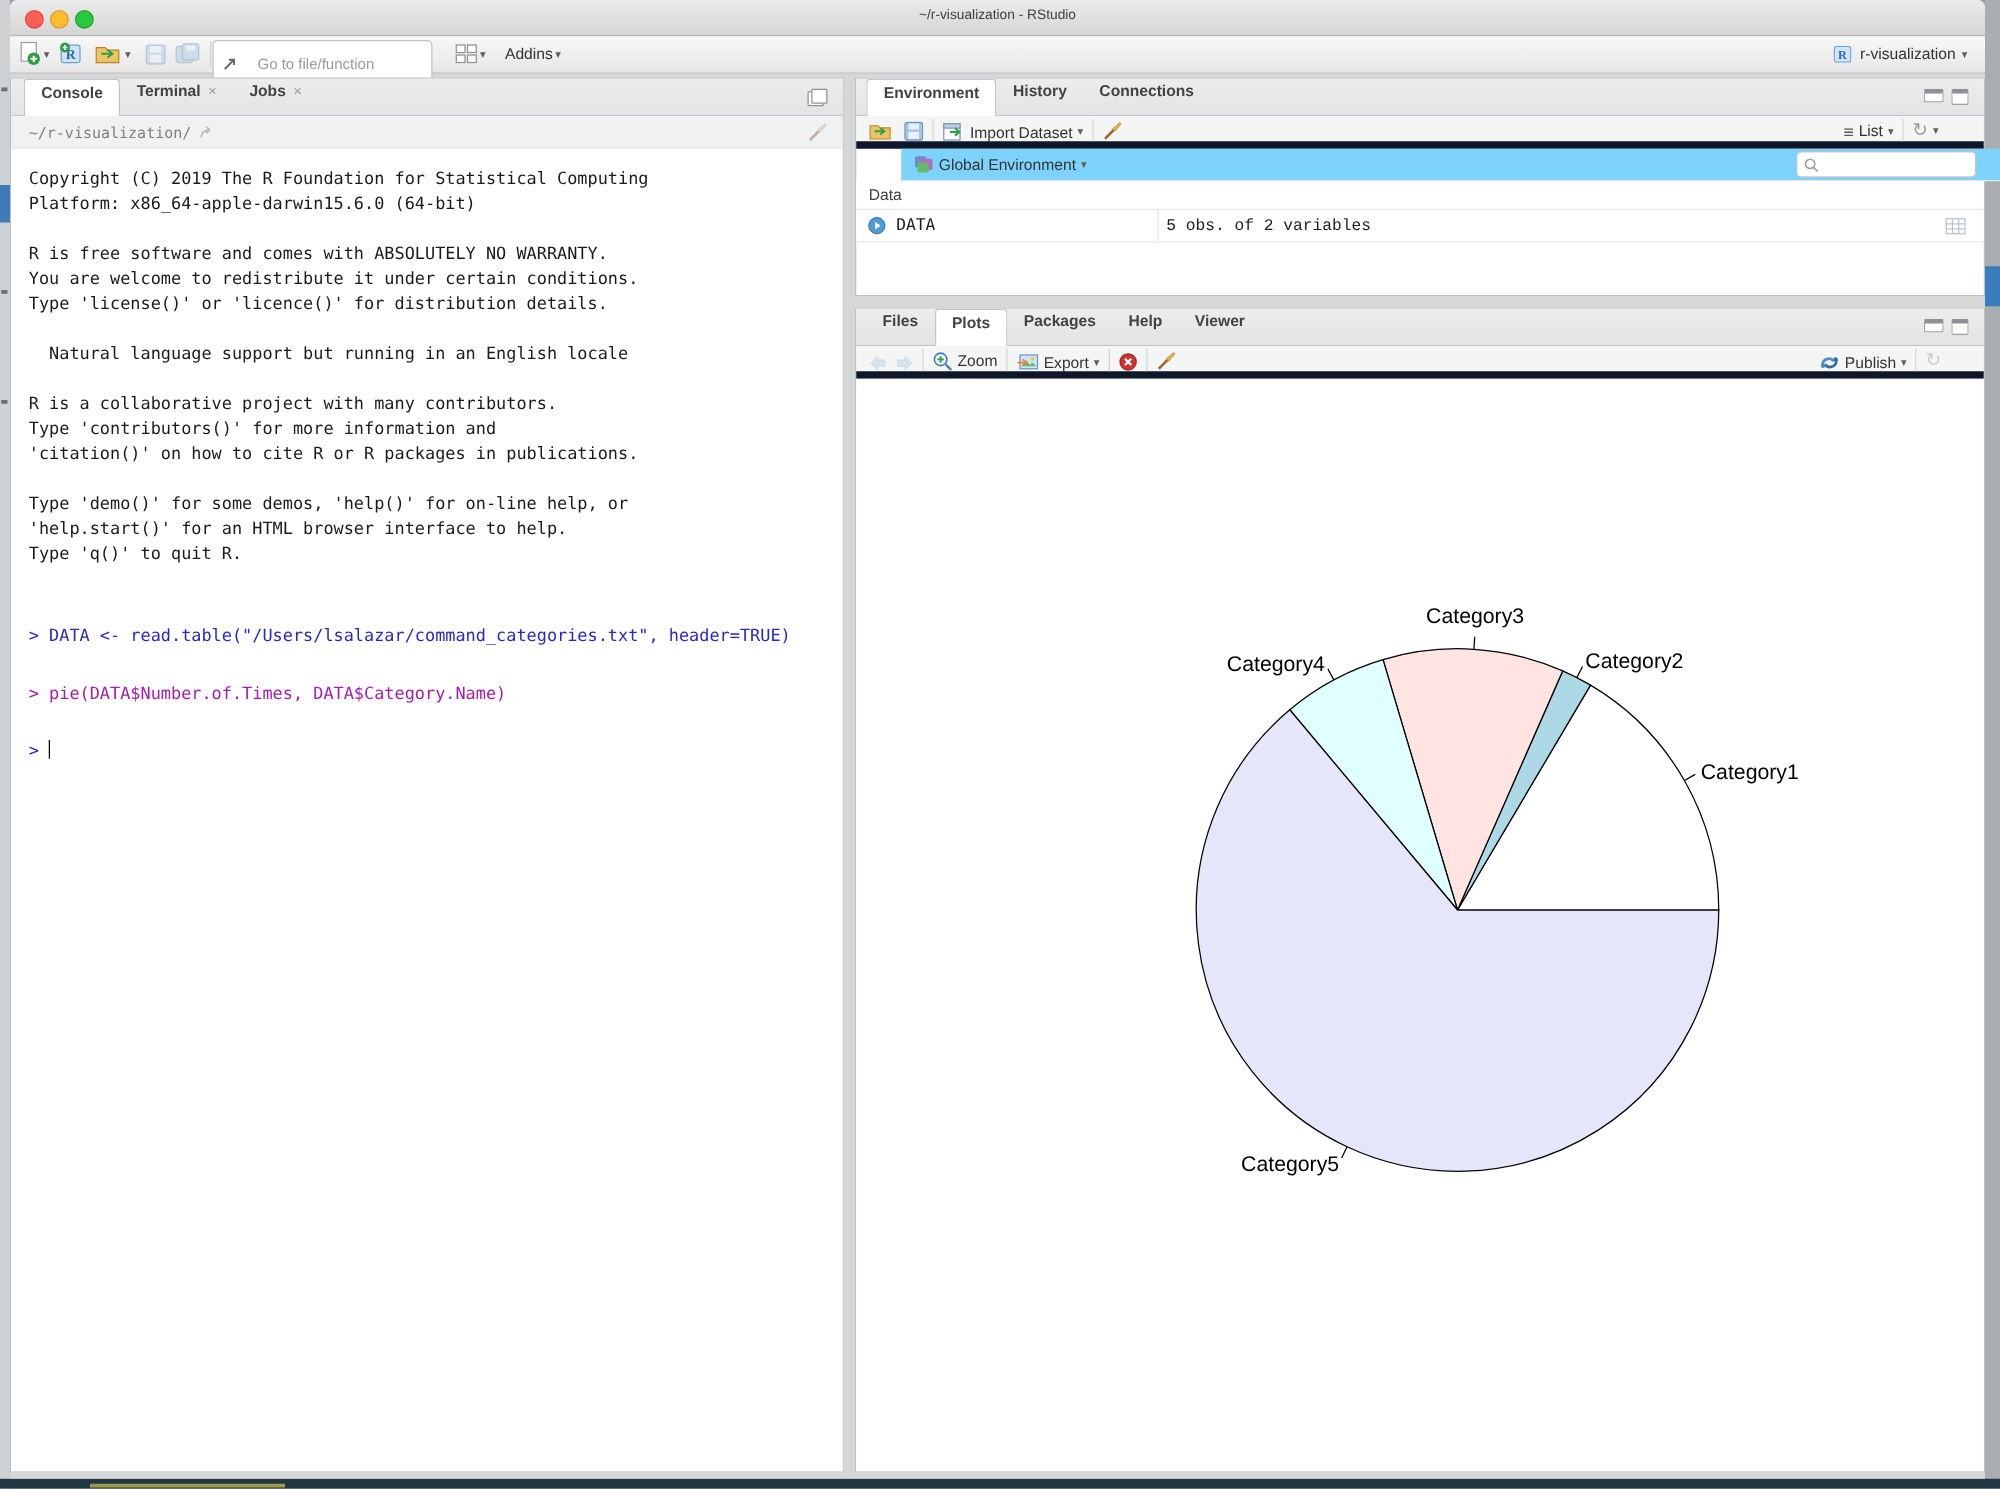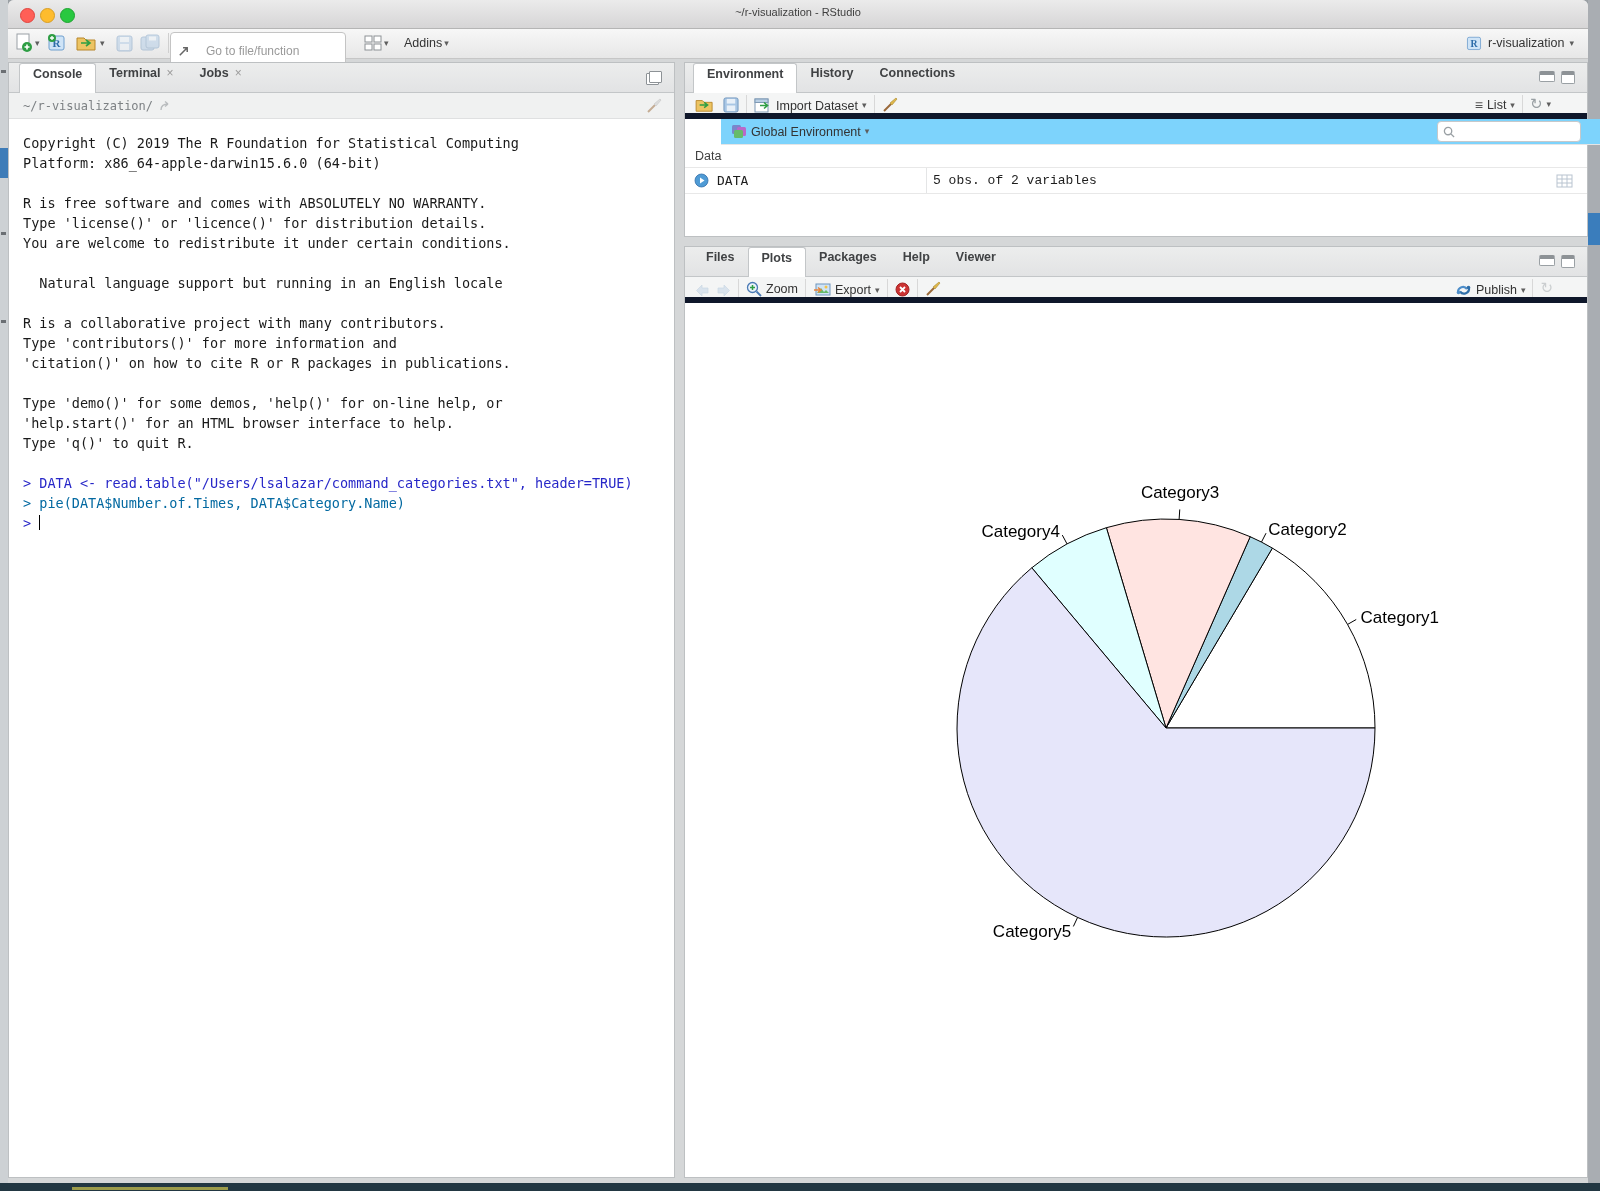--- a/index.html
+++ b/index.html
@@ -82,21 +82,21 @@
     background:#f4f5f5;border-bottom:6px solid #0f172a;
     display:flex;align-items:flex-end;
   }
   .label12{font-size:12.5px;color:#333;}
   .dim{opacity:.45;}
   .vsep{width:1px;height:18px;background:#d8d8d8;margin:0 7px;}
 
   
   .console-body{position:absolute;left:0;top:56px;right:0;bottom:0;background:#fff;overflow:hidden;padding:14px 0 0 14px;}
   .console-line{white-space:pre;font-family:"DejaVu Sans Mono","Liberation Mono",monospace;font-size:13.5px;line-height:20px;color:#1a1a1a;}
-  .console-line.cmd{color:#2727c8;}
+  .console-line.cmd{color:#2727c8;margin-top:26px;}
   .cursor{display:inline-block;width:1px;height:15px;background:#000;vertical-align:-2px;}
   .wd-row{position:absolute;left:0;top:30px;width:100%;height:26px;background:#f0f1f1;border-bottom:1px solid #dfe0e1;display:flex;align-items:center;box-sizing:border-box;}
   .wd-text{font-family:"DejaVu Sans Mono","Liberation Mono",monospace;font-size:12px;color:#7d8184;margin-left:14px;}
 
   
   .env-scope-row{position:absolute;left:0;top:56px;width:100%;height:26px;background:#7dd3fc;border-bottom:1px solid #e4e5e6;display:flex;align-items:center;box-sizing:border-box;margin-left:36px;}
   .env-section{position:absolute;left:0;top:82px;width:100%;height:23px;background:#fff;border-bottom:1px solid #e8e8e8;display:flex;align-items:center;box-sizing:border-box;}
   .env-section .sec-label{font-size:12.5px;color:#404040;margin-left:10px;}
   .env-row{position:absolute;left:0;top:105px;width:100%;height:26px;background:#fff;border-bottom:1px solid #e8e8e8;display:flex;align-items:center;box-sizing:border-box;}
   .env-row .name{font-family:"DejaVu Sans Mono","Liberation Mono",monospace;font-size:13px;color:#1d1d1d;margin-left:8px;}
@@ -245,35 +245,35 @@
         <path d="M2 14 L9 7" stroke="#9a6a3a" stroke-width="2"></path>
         <path d="M8 6 L14 1 L15 2 L10 8 Z" fill="#c9c9c9" stroke="#9a9a9a" stroke-width=".6"></path>
       </svg>
     </div>
     <div class="console-body">
       <div>
           <div class="console-line">Copyright (C) 2019 The R Foundation for Statistical Computing</div>
           <div class="console-line">Platform: x86_64-apple-darwin15.6.0 (64-bit)</div>
           <div class="console-line">&nbsp;</div>
           <div class="console-line">R is free software and comes with ABSOLUTELY NO WARRANTY.</div>
+          <div class="console-line">You are welcome to redistribute it under certain conditions.</div>
           <div class="console-line">Type 'license()' or 'licence()' for distribution details.</div>
-          <div class="console-line">You are welcome to redistribute it under certain conditions.</div>
           <div class="console-line">&nbsp;</div>
           <div class="console-line">  Natural language support but running in an English locale</div>
           <div class="console-line">&nbsp;</div>
           <div class="console-line">R is a collaborative project with many contributors.</div>
           <div class="console-line">Type 'contributors()' for more information and</div>
           <div class="console-line">'citation()' on how to cite R or R packages in publications.</div>
           <div class="console-line">&nbsp;</div>
           <div class="console-line">Type 'demo()' for some demos, 'help()' for on-line help, or</div>
           <div class="console-line">'help.start()' for an HTML browser interface to help.</div>
           <div class="console-line">Type 'q()' to quit R.</div>
           <div class="console-line">&nbsp;</div>
           <div class="console-line cmd" style="color: rgb(39, 39, 200);">&gt; DATA &lt;- read.table("/Users/lsalazar/command_categories.txt", header=TRUE)</div>
-          <div class="console-line cmd" style="color: #0369a1;">&gt; pie(DATA$Number.of.Times, DATA$Category.Name)</div>
+          <div class="console-line cmd" style="color: #a21caf;">&gt; pie(DATA$Number.of.Times, DATA$Category.Name)</div>
         </div>
       <div class="console-line cmd"><span>&gt; </span><span class="cursor"></span></div>
     </div>
   </div>
 
   <div class="pane" style="left:676px;top:62px;width:904px;height:175px">
     <div class="tabstrip">
       <div style="width:8px"></div>
       <div class="tab active">
           <span>Environment</span>

